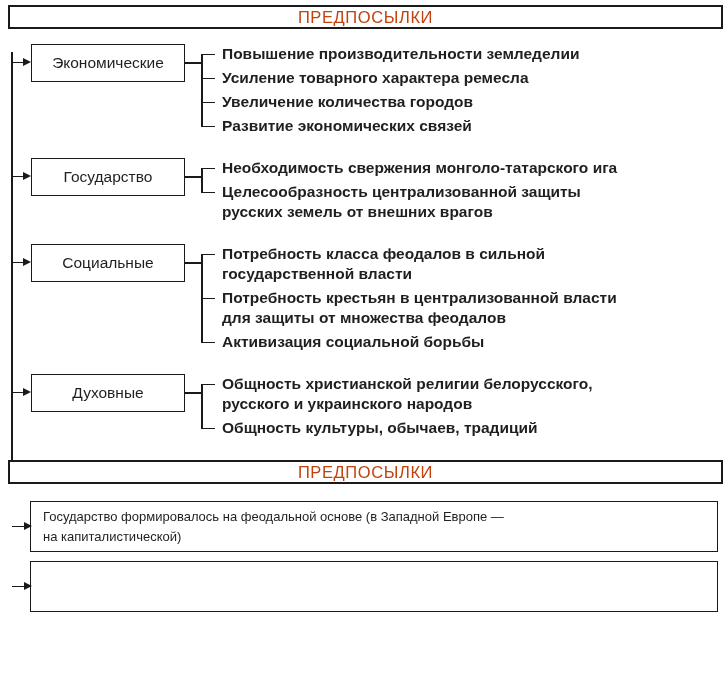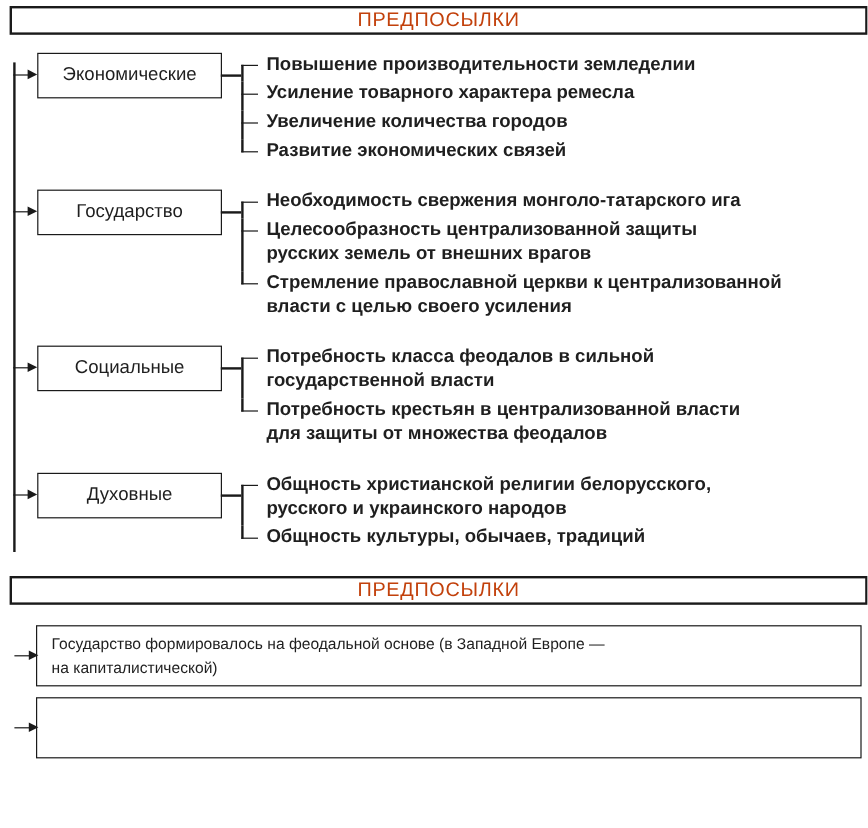--- a/index.html
+++ b/index.html
@@ -181,40 +181,39 @@
         <span>Государство</span>
       </div>
       <div class="items">
         <div class="item">
             <span class="item-text">Необходимость свержения монголо-татарского ига</span>
           </div>
         <div class="item">
             <span class="item-text">Целесообразность централизованной защиты
 русских земель от внешних врагов</span>
           </div>
-        <div class="item">
-            <span class="item-text">Стремление православной церкви к централизованной
-власти с целью своего усиления</span>
-          </div>
       </div>
     </div>
 
     <div class="group">
       <span class="arrow"></span>
       <div class="gbox">
         <span>Социальные</span>
       </div>
       <div class="items">
         <div class="item">
             <span class="item-text">Потребность класса феодалов в сильной
 государственной власти</span>
           </div>
         <div class="item">
             <span class="item-text">Потребность крестьян в централизованной власти
 для защиты от множества феодалов</span>
+          </div>
+        <div class="item">
+            <span class="item-text">Активизация социальной борьбы</span>
           </div>
       </div>
     </div>
 
     <div class="group">
       <span class="arrow"></span>
       <div class="gbox">
         <span>Духовные</span>
       </div>
       <div class="items">

